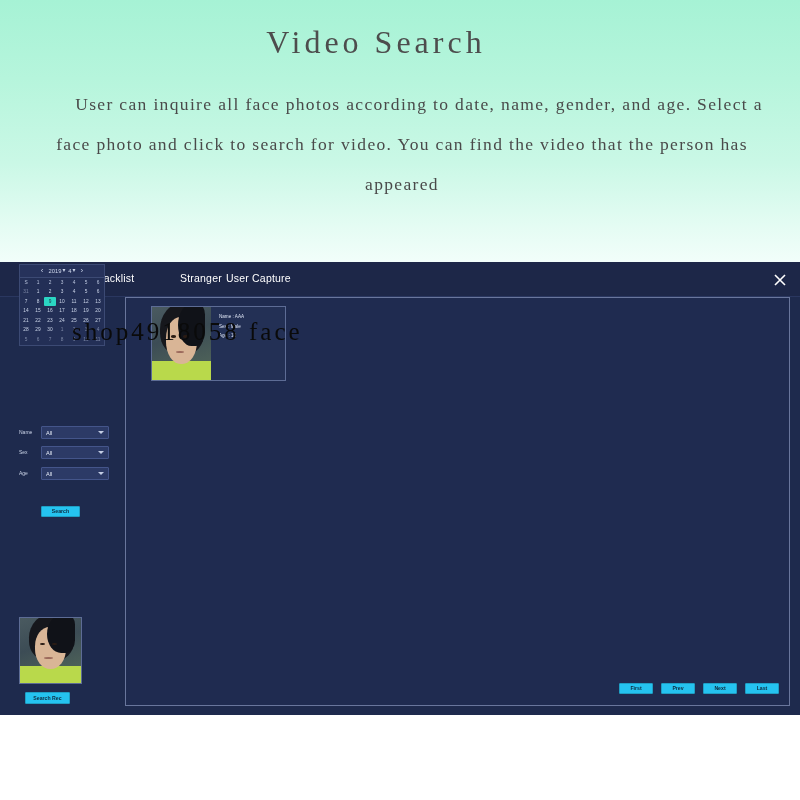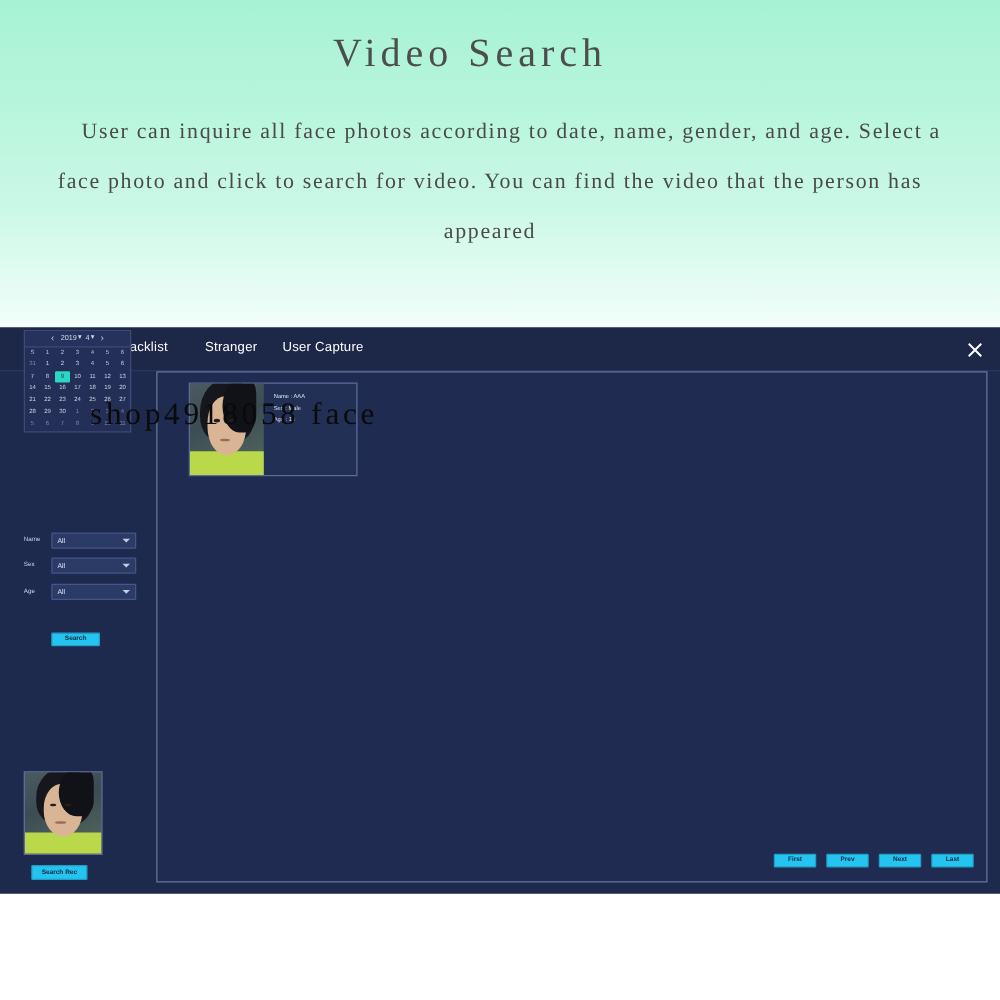--- a/index.html
+++ b/index.html
@@ -18,21 +18,21 @@
   }
   .banner-title {
     position: absolute; left: 0; top: 24px; width: 716px;
     text-align: center;
     font-family: "Liberation Serif", serif;
     font-size: 32px; letter-spacing: 4px; color: #4d4d4d;
     font-weight: 400;
     margin-left: 18px;
   }
   .banner-desc {
-    position: absolute; left: 14px; top: 84px; width: 756px;
+    position: absolute; left: 24px; top: 84px; width: 756px;
     font-family: "Liberation Serif", serif;
     font-size: 17.5px; color: #4a4a4a; letter-spacing: 1.35px;
     line-height: 40px; text-align: center; text-indent: 34px;
   }
 
   
   .app {
     position: absolute; left: 0; top: 262px; width: 800px; height: 453px;
     background: #1e2a4d;
   }
@@ -41,21 +41,21 @@
     background: #1d2748;
   }
   .tab {
     position: absolute; top: 10px;
     font-size: 10.5px; color: #ffffff; letter-spacing: 0.2px;
     white-space: nowrap; cursor: pointer;
   }
   .tab.active { color: #2f9fe8; }
   .tab-0 { left: 24px; }
   .tab-1 { left: 94px; }
-  .tab-2 { left: 164px; }
+  .tab-2 { left: 180px; }
   .tab-3 { left: 226px; }
 
   .close-btn {
     position: absolute; right: 11px; top: 9px;
     width: 18px; height: 18px; cursor: pointer;
     color: #fff;
   }
   .close-btn svg { display:block; }
 
   .tab-divider {

